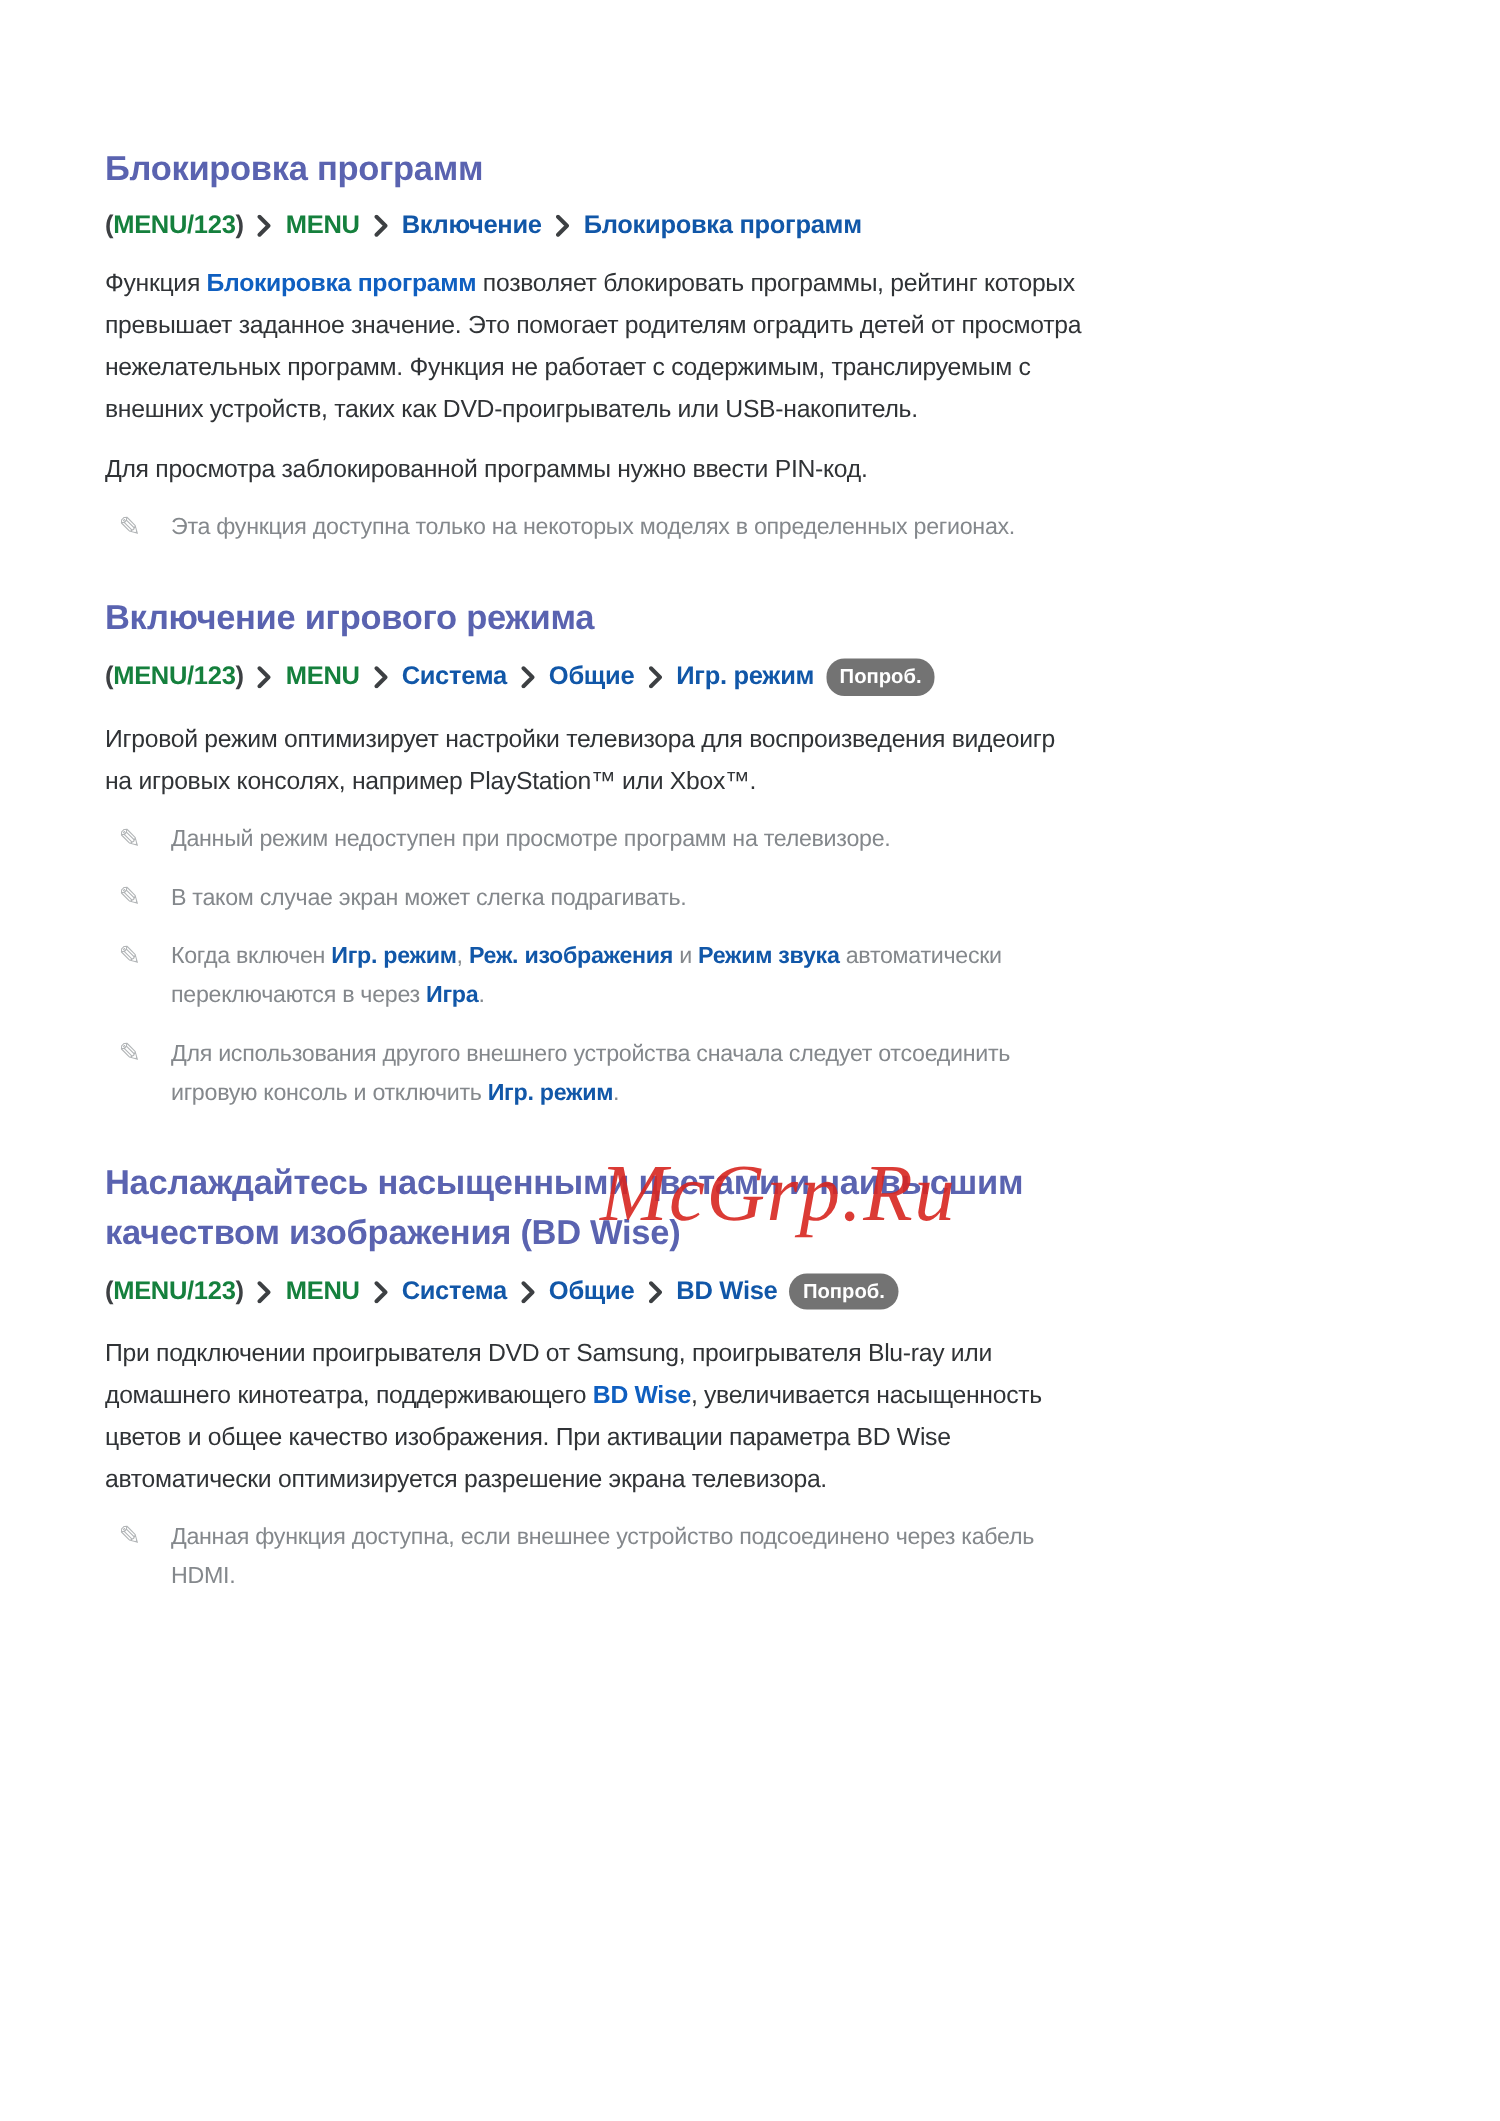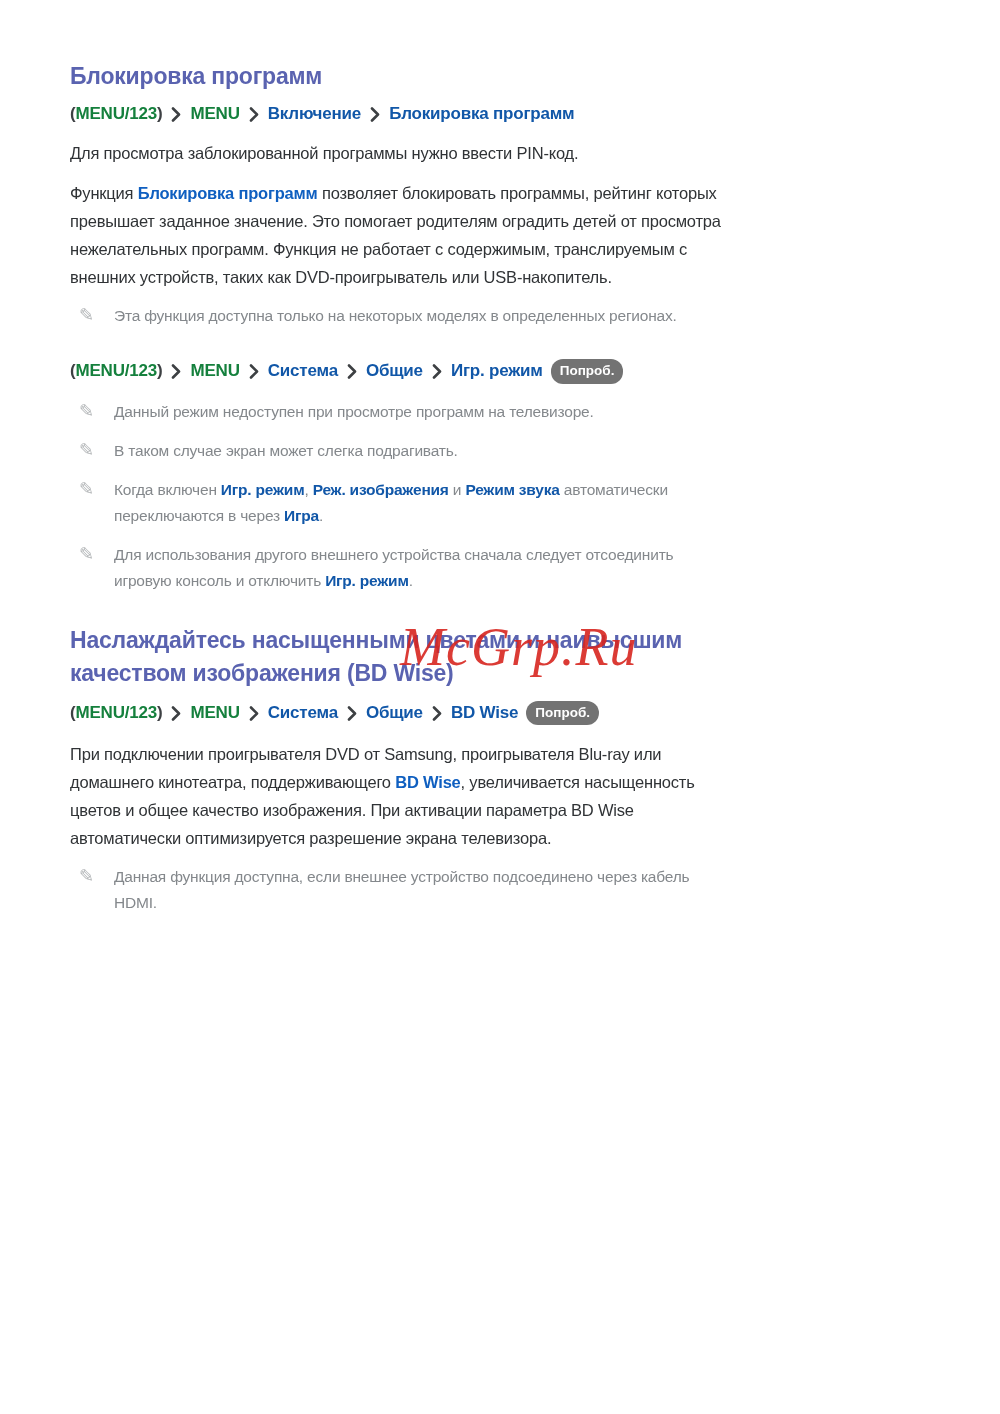--- a/index.html
+++ b/index.html
@@ -5,21 +5,21 @@
   * { box-sizing: border-box; }
   html, body { margin: 0; padding: 0; }
   body {
     width: 1000px; height: 1414px;
     background: #ffffff;
     font-family: "Liberation Sans", sans-serif;
     color: #303336;
     overflow: hidden;
     position: relative;
   }
-  .page { padding: 60px 70px 0 70px; width: 792px; }
+  .page { padding: 60px 70px 0 70px; width: 792px; margin-top: 36px; }
   .section { margin-bottom: 30px; position: relative; }
 
   .section-title {
     font-size: 23px;
     font-weight: bold;
     color: #5a63b0;
     line-height: 33px;
     margin: 0 0 11px 0;
     max-width: 840px;
     letter-spacing: -0.2px;
@@ -113,34 +113,35 @@
       <svg class="bc-sep" width="10" height="15" viewBox="0 0 10 15">
           <path d="M2 1.5 L8 7.5 L2 13.5" fill="none" stroke="#3d4043" stroke-width="2.6" stroke-linecap="round" stroke-linejoin="round"></path>
         </svg>
       <span class="bc-blue">Включение</span>
       <svg class="bc-sep" width="10" height="15" viewBox="0 0 10 15">
           <path d="M2 1.5 L8 7.5 L2 13.5" fill="none" stroke="#3d4043" stroke-width="2.6" stroke-linecap="round" stroke-linejoin="round"></path>
         </svg>
       <span class="bc-blue">Блокировка программ</span>
     </div>
 
+    <p class="body-p"><span>Функция </span><span class="run-link">Блокировка программ</span><span> позволяет блокировать программы, рейтинг которых превышает заданное значение. Это помогает родителям оградить детей от просмотра нежелательных программ. Функция не работает с содержимым, транслируемым с внешних устройств, таких как DVD-проигрыватель или USB-накопитель.</span></p>
+
     <p class="body-p"><span>Для просмотра заблокированной программы нужно ввести PIN-код.</span></p>
 
-    <p class="body-p"><span>Функция </span><span class="run-link">Блокировка программ</span><span> позволяет блокировать программы, рейтинг которых превышает заданное значение. Это помогает родителям оградить детей от просмотра нежелательных программ. Функция не работает с содержимым, транслируемым с внешних устройств, таких как DVD-проигрыватель или USB-накопитель.</span></p>
-
 
     <div class="notes">
       <div class="note">
         <span class="note-icon">✎</span>
         <span class="note-text">Эта функция доступна только на некоторых моделях в определенных регионах.</span>
       </div>
     </div>
   </div>
 
   <div class="section">
+    <h1 class="section-title">Включение игрового режима</h1>
 
     <div class="breadcrumb">
       <span><span class="bc-paren">(</span><span class="bc-teal">MENU/123</span><span class="bc-paren">)</span></span>
       <svg class="bc-sep" width="10" height="15" viewBox="0 0 10 15">
           <path d="M2 1.5 L8 7.5 L2 13.5" fill="none" stroke="#3d4043" stroke-width="2.6" stroke-linecap="round" stroke-linejoin="round"></path>
         </svg>
       <span class="bc-teal">MENU</span>
       <svg class="bc-sep" width="10" height="15" viewBox="0 0 10 15">
           <path d="M2 1.5 L8 7.5 L2 13.5" fill="none" stroke="#3d4043" stroke-width="2.6" stroke-linecap="round" stroke-linejoin="round"></path>
         </svg>
@@ -149,20 +150,21 @@
           <path d="M2 1.5 L8 7.5 L2 13.5" fill="none" stroke="#3d4043" stroke-width="2.6" stroke-linecap="round" stroke-linejoin="round"></path>
         </svg>
       <span class="bc-blue">Общие</span>
       <svg class="bc-sep" width="10" height="15" viewBox="0 0 10 15">
           <path d="M2 1.5 L8 7.5 L2 13.5" fill="none" stroke="#3d4043" stroke-width="2.6" stroke-linecap="round" stroke-linejoin="round"></path>
         </svg>
       <span class="bc-blue">Игр. режим</span>
       <span class="badge">Попроб.</span>
     </div>
 
+    <p class="body-p"><span>Игровой режим оптимизирует настройки телевизора для воспроизведения видеоигр на игровых консолях, например PlayStation™ или Xbox™.</span></p>
 
     <div class="notes">
       <div class="note">
         <span class="note-icon">✎</span>
         <span class="note-text">Данный режим недоступен при просмотре программ на телевизоре.</span>
       </div>
       <div class="note">
         <span class="note-icon">✎</span>
         <span class="note-text">В таком случае экран может слегка подрагивать.</span>
       </div>

